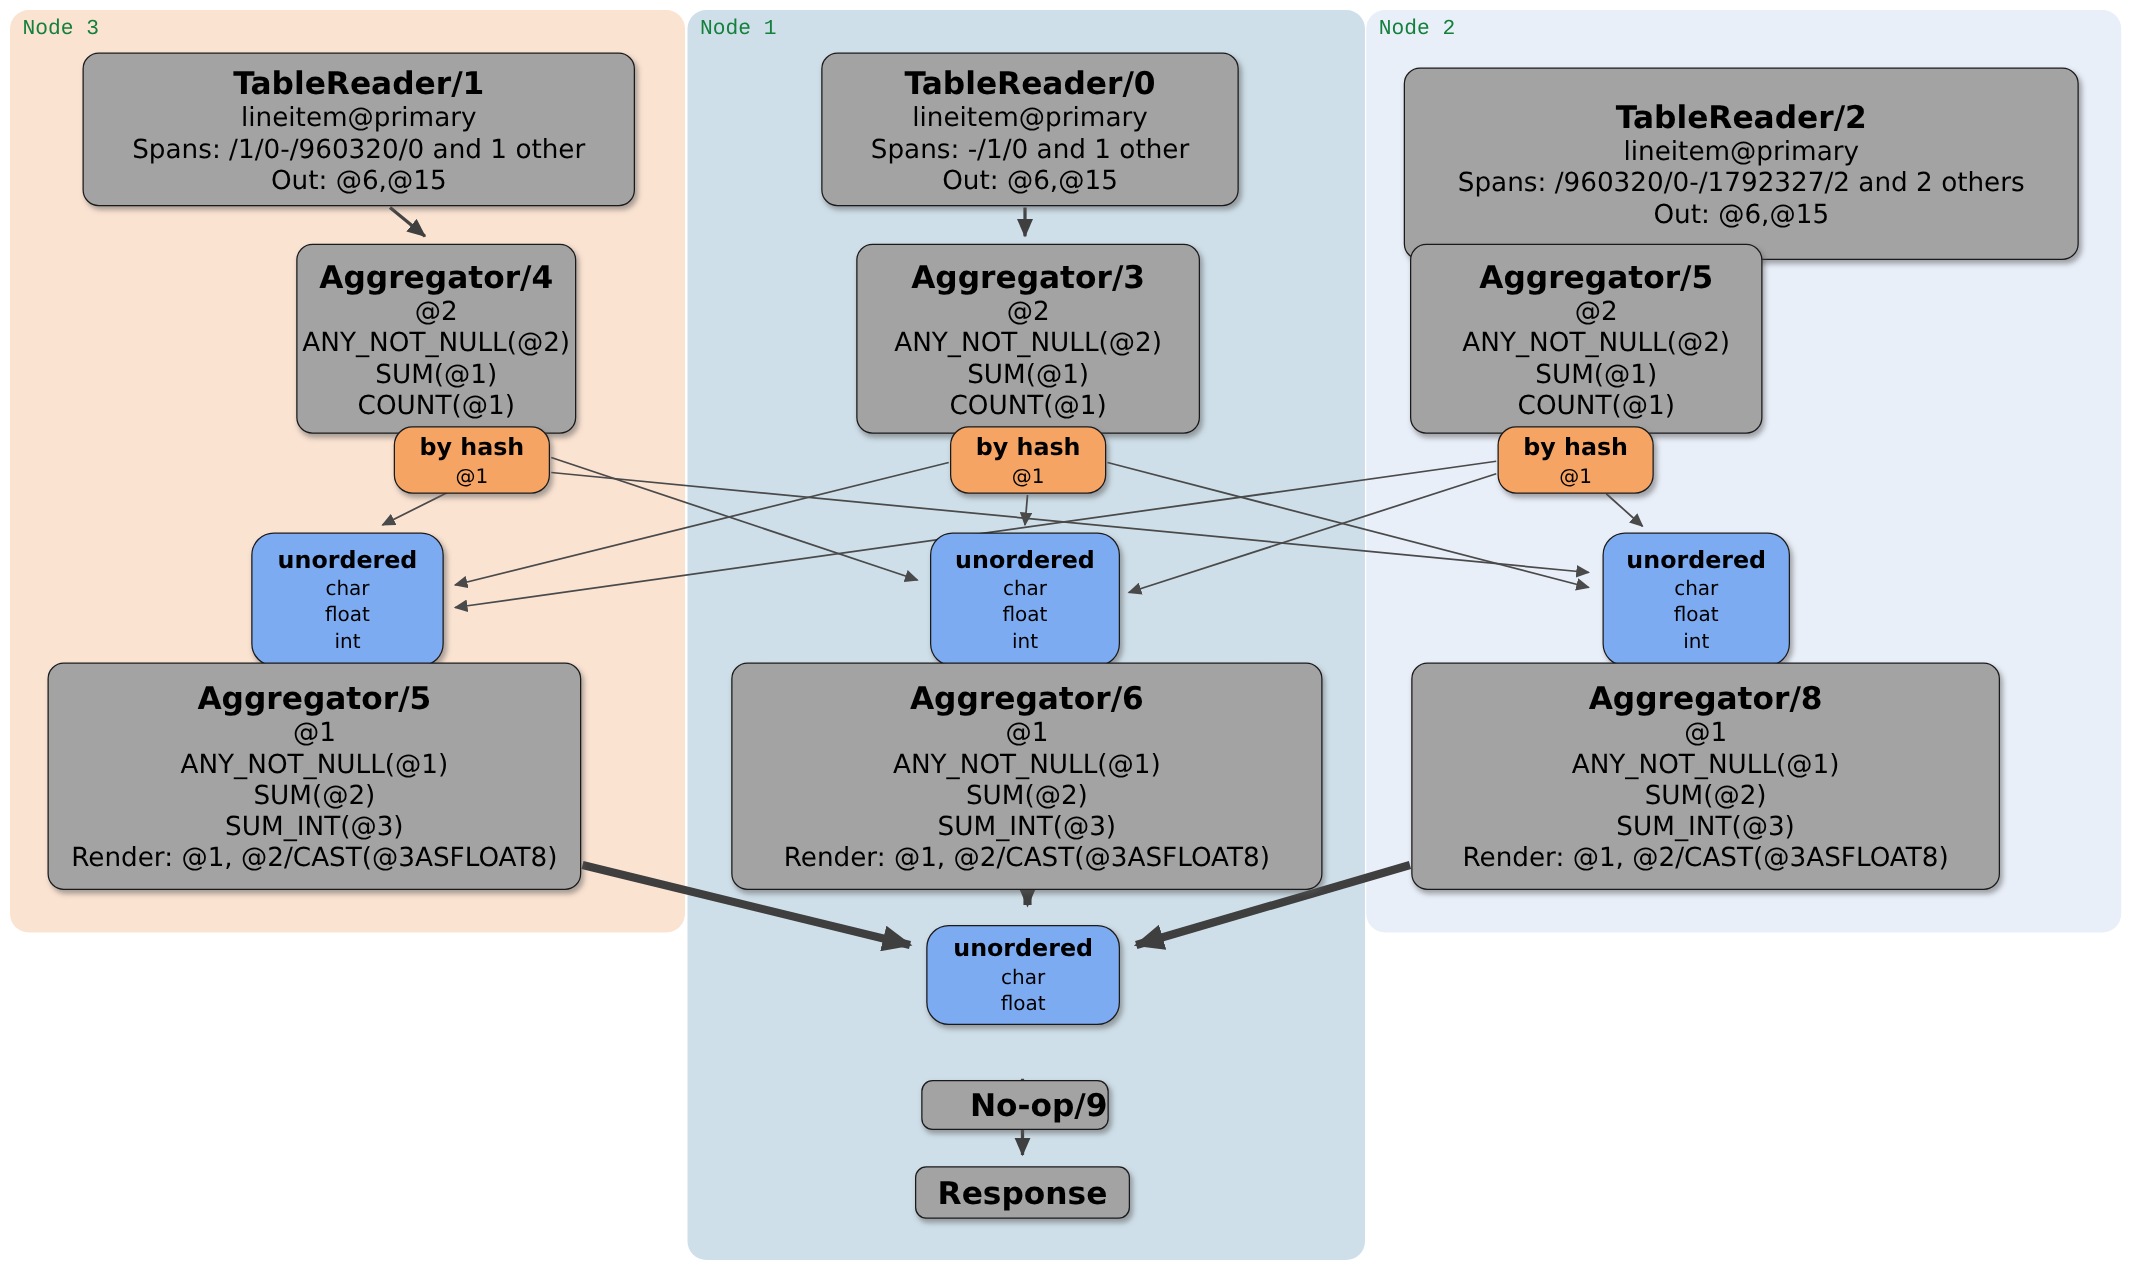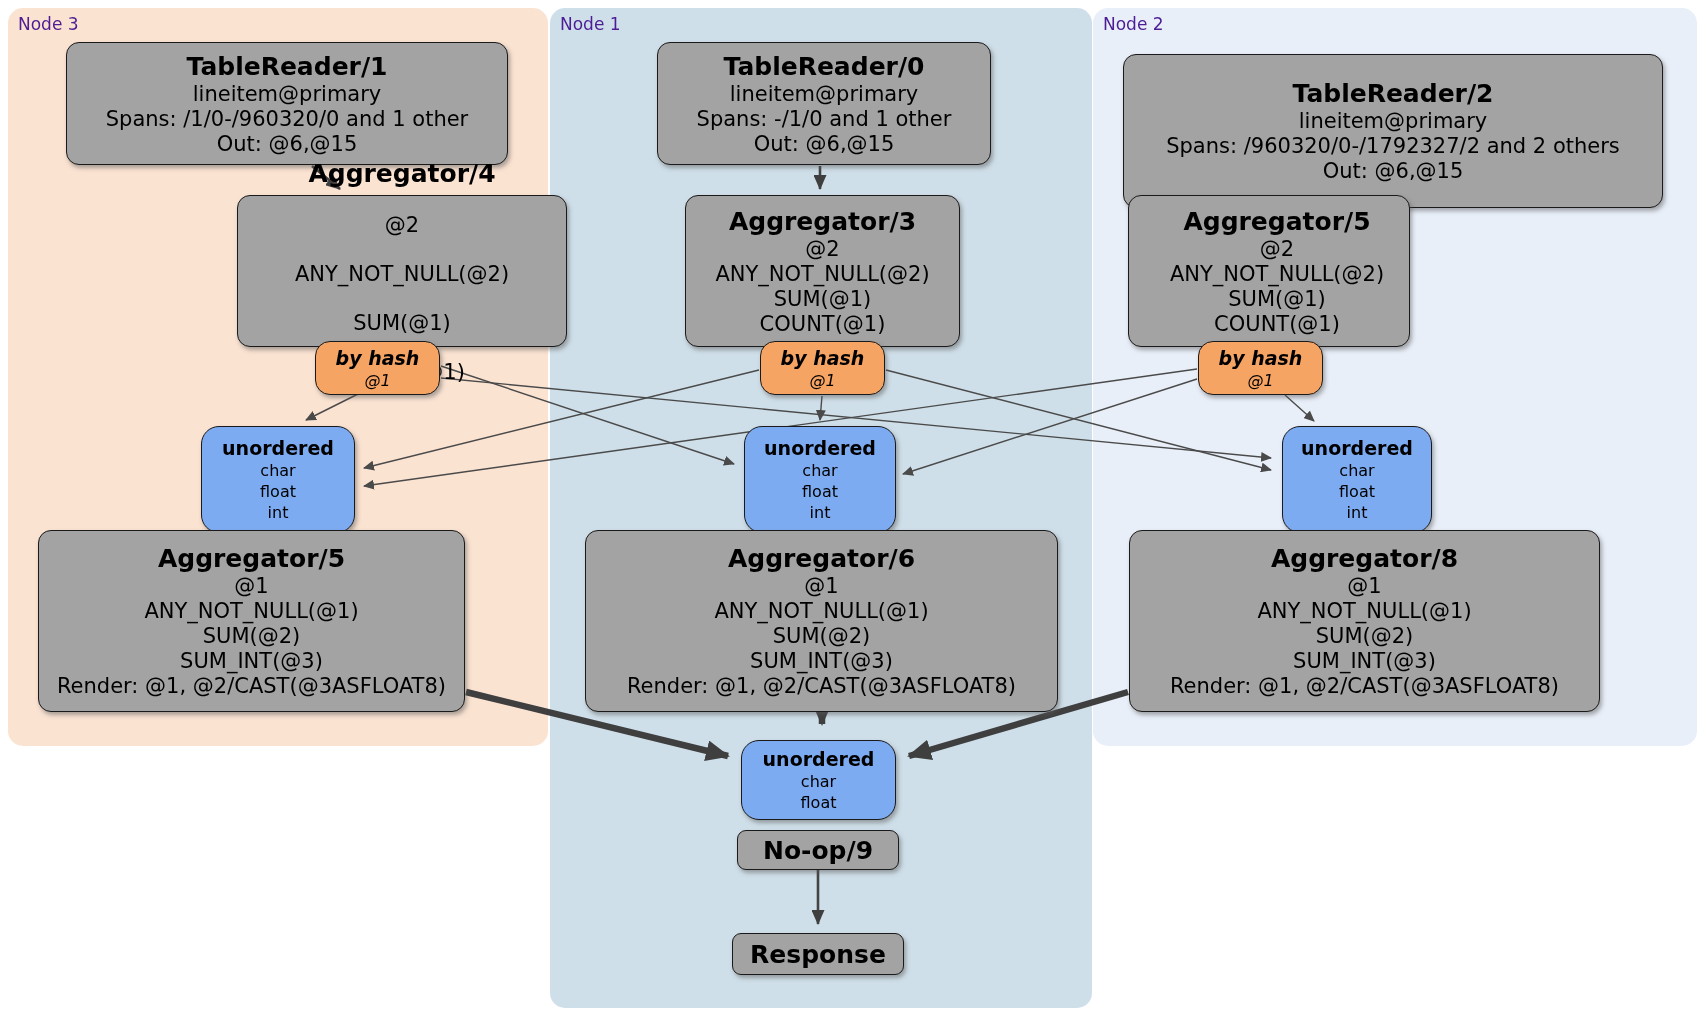--- a/index.html
+++ b/index.html
@@ -7,21 +7,21 @@
     position:relative;
     width:1706px;height:1016px;
     font-family:"DejaVu Sans", sans-serif;
     background:#ffffff;
     overflow:hidden;
   }
   
   .region{position:absolute;border-radius:15px;z-index:1;}
   .region-label{
     position:absolute;left:10px;top:6px;
-    font-size:17px;color:#4c1d95;
+    font-size:17px;color:#15803d;font-family:Liberation Mono, monospace;
   }
   .region-node3{left:8px;top:8px;width:540px;height:738px;background:#fbe3d2;}
   .region-node1{left:550px;top:8px;width:542px;height:1000px;background:#cfdfe9;}
   .region-node2{left:1093px;top:8px;width:604px;height:738px;background:#e9eff9;}
 
   
   .edge-layer{position:absolute;left:0;top:0;z-index:2;}
   .e-thin{stroke:#4a4a4a;stroke-width:1.4;fill:none;}
   .e-med{stroke:#444444;stroke-width:2.6;fill:none;}
   .e-thick{stroke:#3f3f3f;stroke-width:6.5;fill:none;}
@@ -31,44 +31,44 @@
     position:absolute;
     box-sizing:border-box;
     border:1.6px solid #1a1a1a;
     display:flex;flex-direction:column;
     justify-content:center;align-items:center;
     text-align:center;
     box-shadow:2px 3px 4px rgba(90,90,90,0.5);
     z-index:3;
   }
   .yellow{background:#a3a3a3;border-radius:13px;}
-  .router{background:#f6a464;border-radius:15px;z-index:4;font-style:italic;}
+  .router{background:#f6a464;border-radius:15px;z-index:4;}
   .sync{background:#7dabf2;border-radius:18px;}
   .bt{font-weight:bold;font-size:25px;line-height:31px;color:#000;white-space:nowrap;}
   .bl{font-size:21px;line-height:25px;color:#000;white-space:nowrap;}
   .router .bt,.sync .bt{font-size:19px;line-height:24px;}
   .router .bl,.sync .bl{font-size:16px;line-height:21px;}
 
   .tr1{left:66px;top:42px;width:442px;height:123px;}
   .tr0{left:657px;top:42px;width:334px;height:123px;}
   .tr2{left:1123px;top:42px;width:540px;height:154px;margin-top:12px;}
-  .agg4{left:237px;top:195px;width:330px;height:152px;gap:24px;}
+  .agg4{left:237px;top:195px;width:224px;height:152px;}
   .agg3{left:685px;top:195px;width:275px;height:152px;}
   .agg5{left:1128px;top:195px;width:282px;height:152px;padding-left:16px;}
   .bh3{left:315px;top:341px;width:125px;height:54px;}
   .bh1{left:760px;top:341px;width:125px;height:54px;}
   .bh2{left:1198px;top:341px;width:125px;height:54px;}
   .u3{left:201px;top:426px;width:154px;height:107px;}
   .u1{left:744px;top:426px;width:152px;height:107px;}
   .u2{left:1282px;top:426px;width:150px;height:107px;}
   .agg7{left:38px;top:530px;width:427px;height:182px;z-index:5;}
   .agg6{left:585px;top:530px;width:473px;height:182px;z-index:5;}
   .agg8{left:1129px;top:530px;width:471px;height:182px;z-index:5;}
   .ufin{left:741px;top:740px;width:155px;height:80px;}
-  .noop{left:737px;top:830px;width:162px;height:40px;border-radius:9px;}
+  .noop{left:737px;top:864px;width:150px;height:40px;border-radius:9px;align-items:flex-end;}
   .resp{left:732px;top:933px;width:172px;height:42px;border-radius:9px;}
 </style>
 </head>
 <body>
 
 <div class="canvas">
 
   <div class="region region-node3">
     <div class="region-label">Node 3</div>
   </div>

